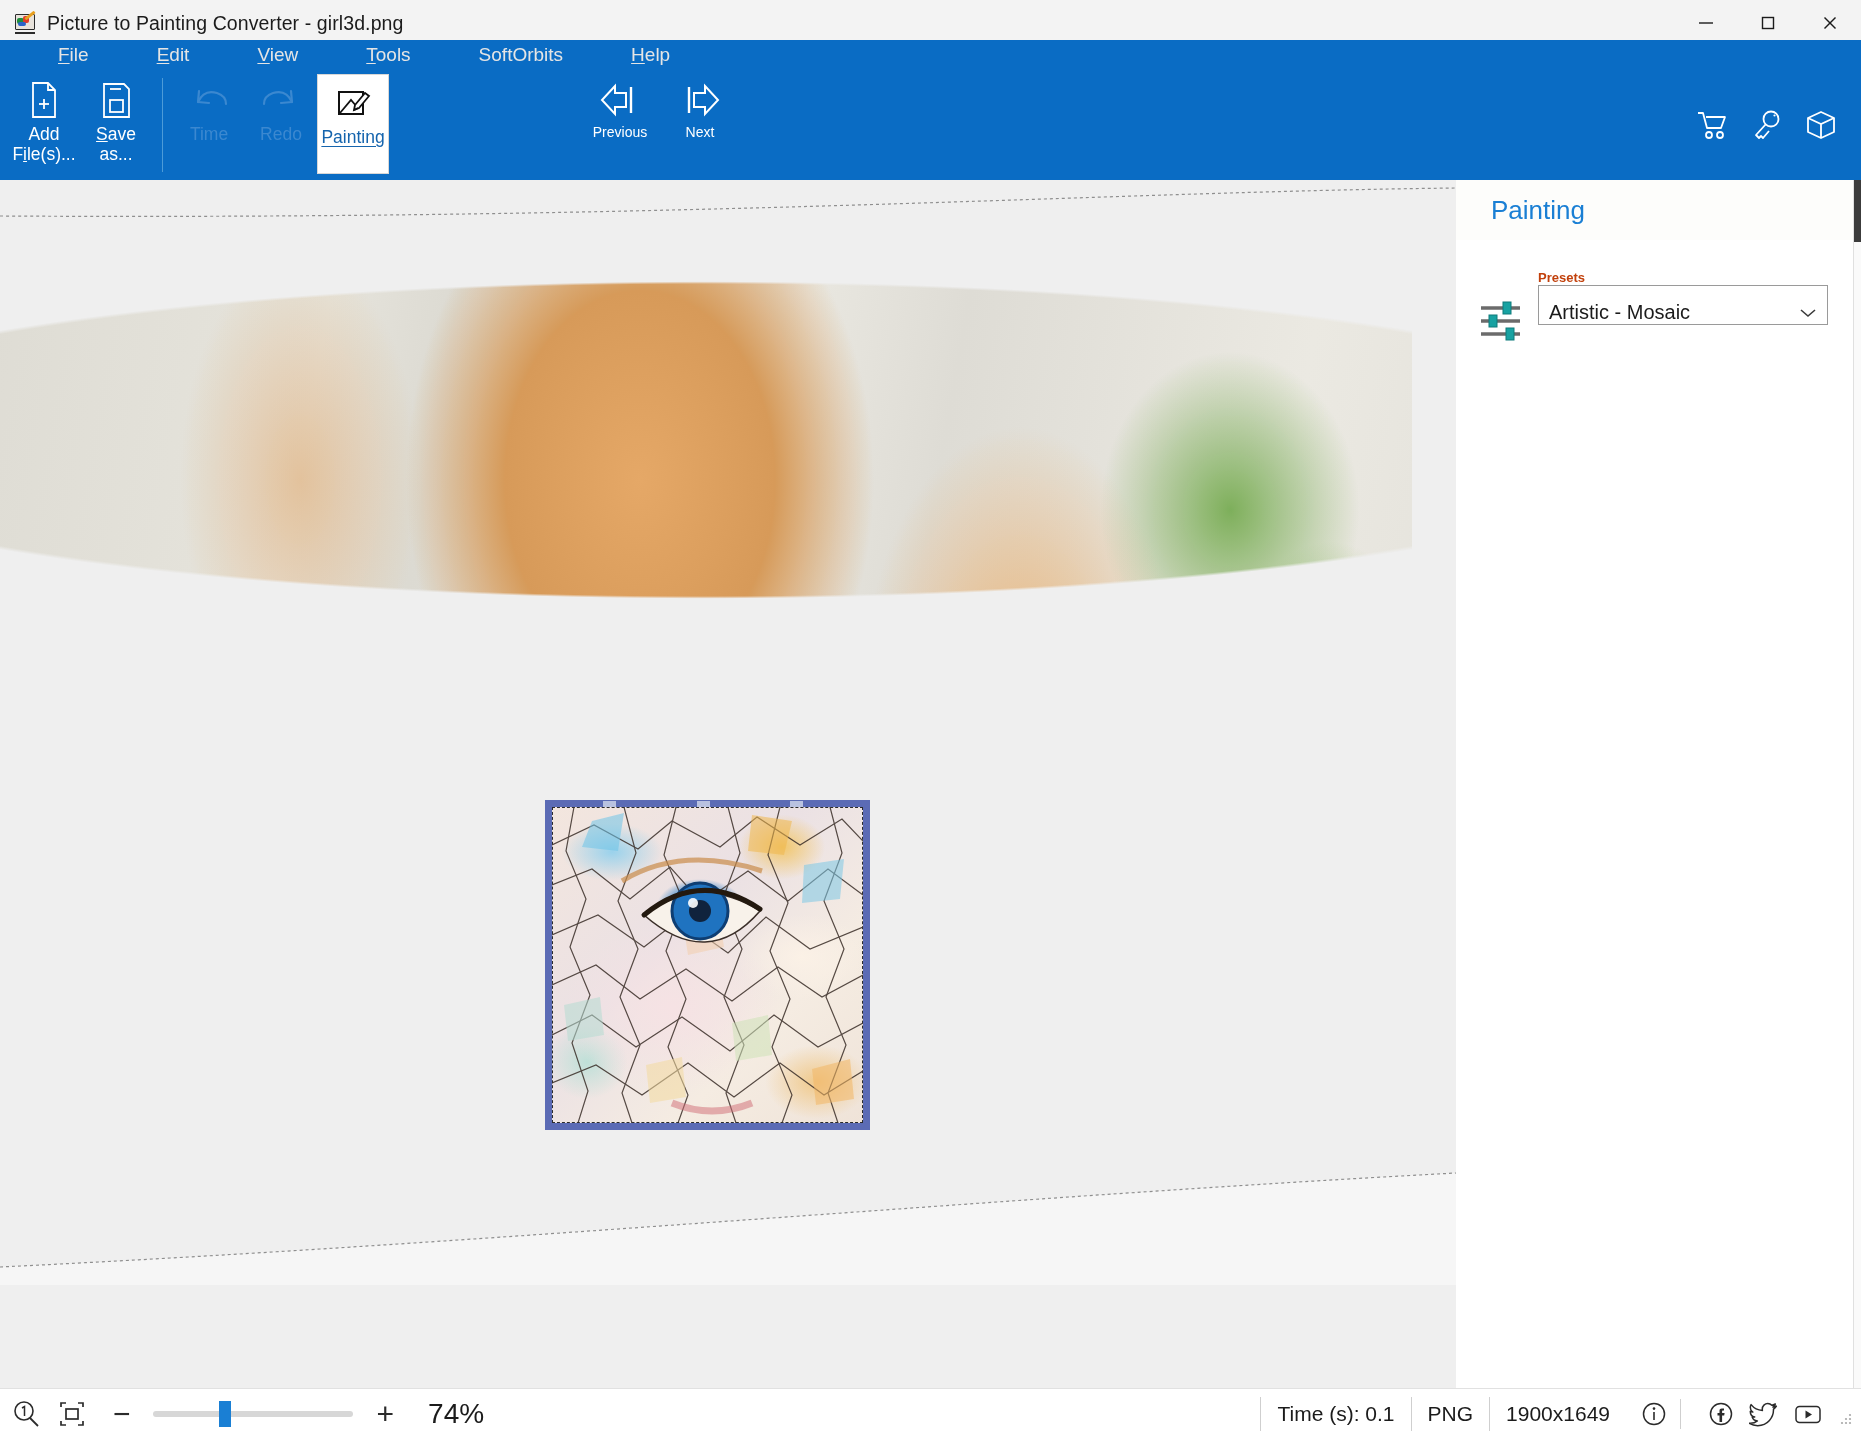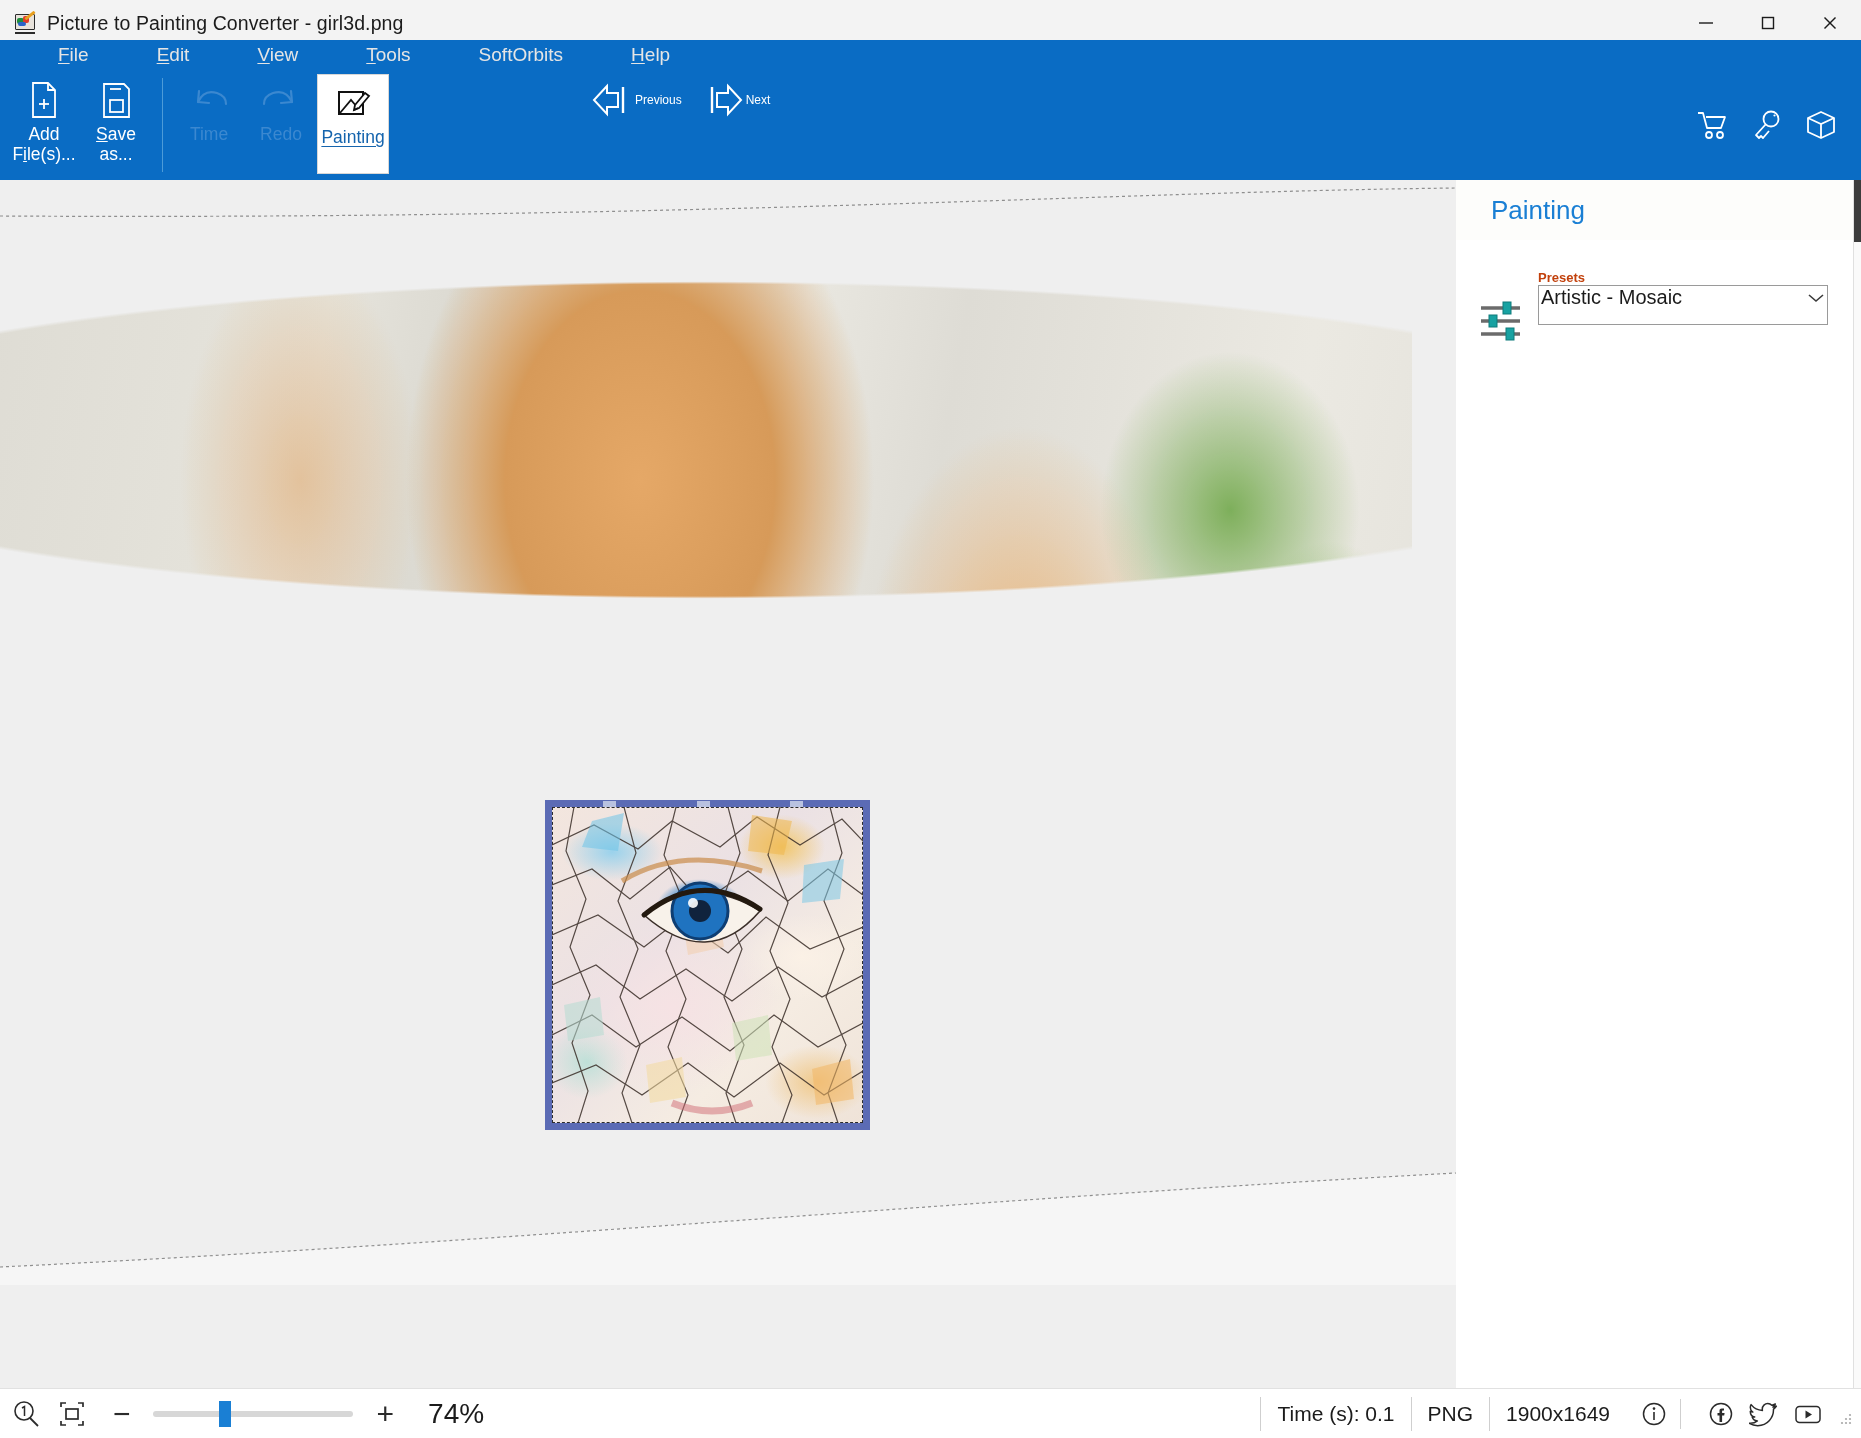--- a/index.html
+++ b/index.html
@@ -55,21 +55,21 @@
   .tb-btn .lbl{ padding:0 2px; }
   #tb-add{ margin-left:8px; }
   .tb-sep{ width:1px; background:#4d9bd8; height:94px; margin:8px 10px 0 10px; }
   #tb-painting{
     background:#ffffff; color:#0a4f96; border:1px solid #d7d7d7; width:72px;
     min-height:100px; margin-top:4px; padding-top:4px;
   }
   #tb-painting .lbl{ color:#1564ad; text-decoration:underline; text-underline-offset:3px; }
   #nav-group{ margin-left:200px; display:flex; gap:18px; margin-top:6px; }
   .nav-btn{
-    display:flex; flex-direction:row; align-items:center; color:#fff; font-size:12px;
+    display:flex; flex-direction:column; align-items:center; color:#fff; font-size:14px;
     min-width:62px;
   }
   .nav-btn .tb-icon{ height:48px; display:flex; align-items:center; justify-content:center; }
   #ribbon-right{ margin-left:auto; display:flex; gap:22px; margin-right:24px; margin-top:40px; }
   .rr-icon{ color:#fff; }
 
   
   #workspace{
     position:absolute; left:0; top:180px; width:1861px; height:1208px;
     background:#ffffff;
@@ -155,21 +155,21 @@
   }
   #panel-title{ font-size:26px; color:#1a7fd4; }
   #presets-row{
     margin-top:30px; padding-left:22px; display:flex; align-items:flex-start;
   }
   #sliders-icon{ width:54px; padding-top:30px; flex:none; }
   #presets-field{ margin-left:6px; }
   #presets-label{ font-size:13px; font-weight:bold; color:#c2410c; }
   #presets-select{
     width:290px; height:40px; border:1px solid #9a9a9a; background:#fff;
-    display:flex; align-items:flex-start; padding:0 2px; font-size:20px; color:#1b1b1b;
+    display:flex; align-items:flex-end; padding:0 10px; font-size:20px; color:#1b1b1b;
   }
   #presets-caret{ margin-left:auto; color:#444; }
   #run-button{
     margin:58px auto 0 auto; width:318px; height:64px; background:#e8f3fb;
     border:1px solid #b6c4cf; display:flex; align-items:center; position:relative;
   }
   #run-arrow{ margin-left:14px; width:44px; display:flex; align-items:center; }
   #run-label{
     position:absolute; left:0; right:0; text-align:center; font-size:26px; font-weight:bold; color:#111;
   }

